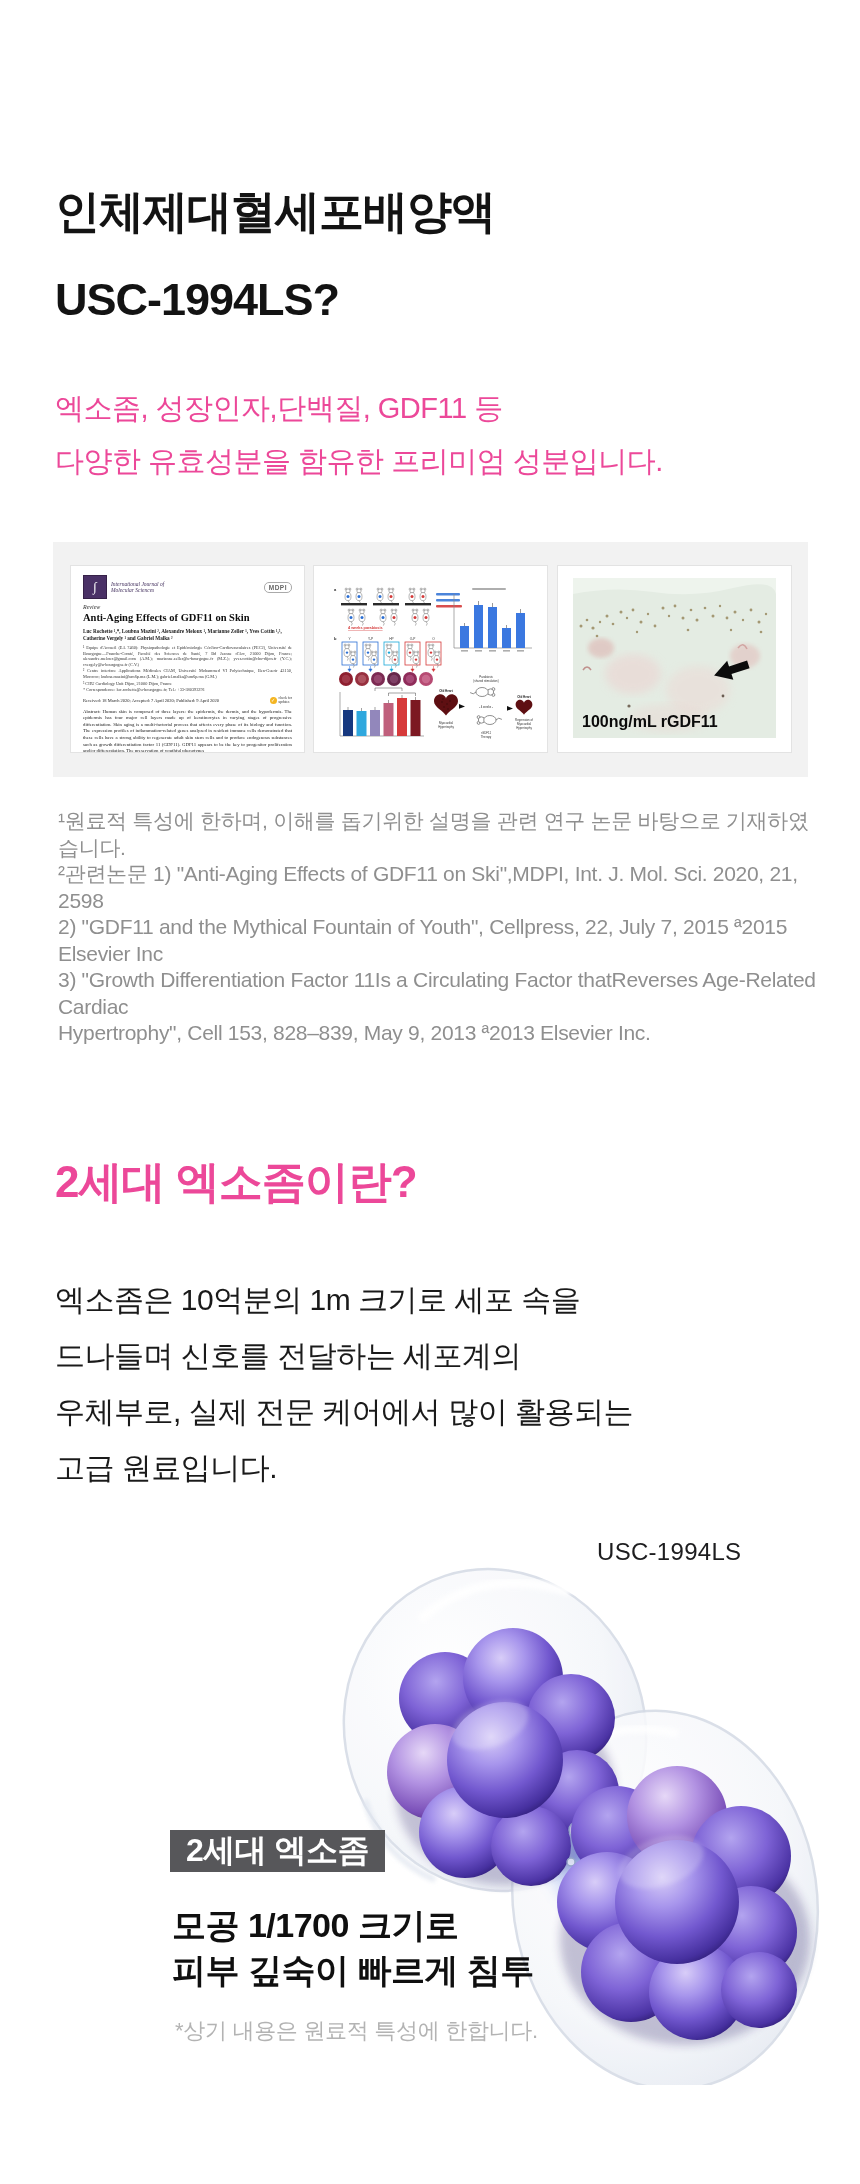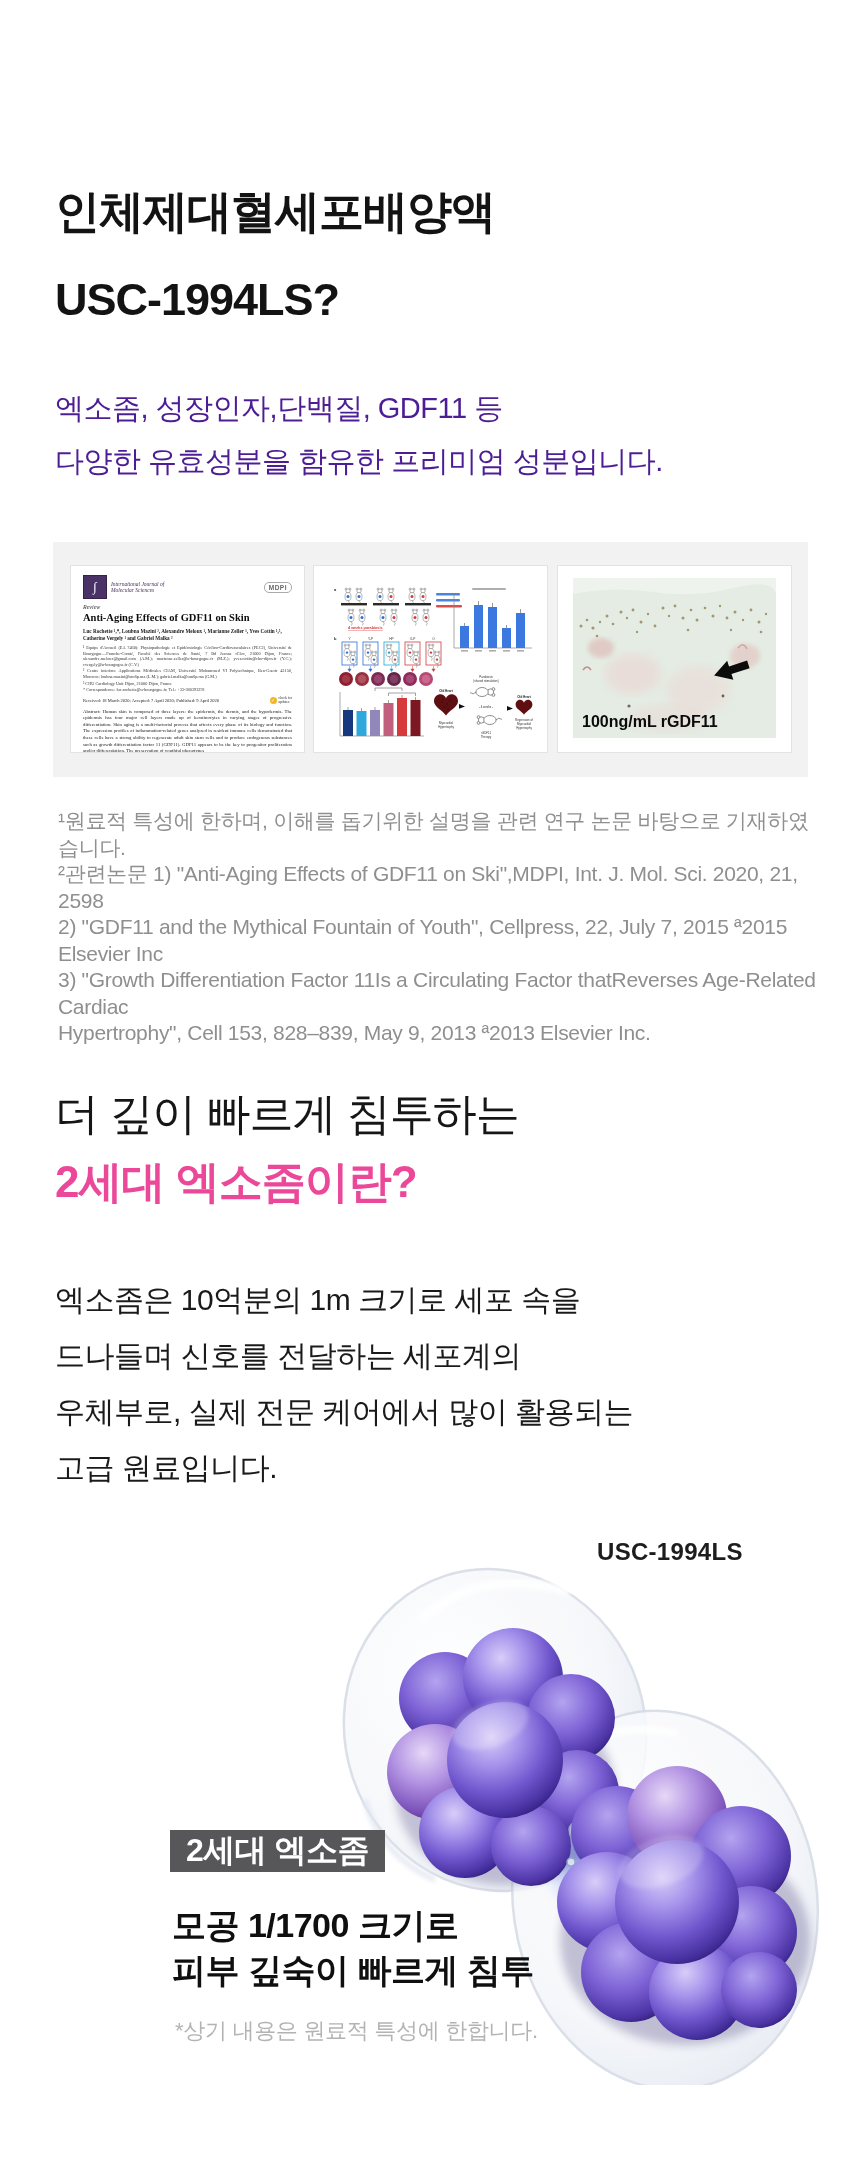--- a/index.html
+++ b/index.html
@@ -2,21 +2,21 @@
 <html><head>
 <meta charset="utf-8">
 <style>
   html,body{margin:0;padding:0;background:#fff;}
   .page{position:relative;width:860px;height:2184px;background:#fff;overflow:hidden;
         font-family:"Liberation Sans","DejaVu Sans",sans-serif;color:#111;}
   .abs{position:absolute;}
 
   
   .main-title{left:55px;top:168px;font-size:45px;line-height:88px;font-weight:800;letter-spacing:-1px;color:#131313;}
-  .sub-copy{left:55px;top:382px;font-size:29px;line-height:53px;font-weight:400;color:#4c1d95;letter-spacing:-0.5px;}
+  .sub-copy{left:55px;top:382px;font-size:29px;line-height:53px;font-weight:400;color:#ec4899;letter-spacing:-0.5px;}
 
   .evidence-panel{left:53px;top:542px;width:755px;height:235px;background:#f2f2f2;}
   .card{position:absolute;top:23px;width:235px;height:188px;background:#fff;border:1px solid #e3e3e3;
         box-sizing:border-box;overflow:hidden;}
   .card1{left:17px;}
   .card2{left:260px;}
   .card3{left:504px;}
 
   
   .paper{padding:9px 12px;font-family:"Liberation Serif","DejaVu Serif",serif;}
@@ -47,21 +47,21 @@
 
   .footnotes{left:58px;top:808px;width:760px;font-size:21px;line-height:26.5px;color:#8f8f8f;
              letter-spacing:-0.3px;font-weight:400;}
 
   
   .h2-line1{left:55px;top:1080px;font-size:44px;line-height:68px;font-weight:400;color:#161616;letter-spacing:-1px;}
   .h2-line2{left:55px;top:1148px;font-size:44px;line-height:68px;font-weight:800;color:#ec4899;letter-spacing:-1px;}
   .body-copy{left:55px;top:1272px;font-size:30px;line-height:56px;font-weight:400;color:#1a1a1a;letter-spacing:-0.5px;}
 
   .exo-art{left:325px;top:1500px;width:500px;height:585px;}
-  .exo-label{left:597px;top:1538px;font-size:24px;font-weight:700;color:#1d1d1f;letter-spacing:.3px;}
+  .exo-label{left:597px;top:1538px;font-size:24px;font-weight:400;color:#1d1d1f;letter-spacing:.3px;}
 
   .badge{left:170px;top:1830px;width:215px;height:42px;background:#57575a;color:#fff;
          display:flex;align-items:center;justify-content:center;font-size:32px;font-weight:700;letter-spacing:-0.5px;z-index:5;}
   .points{left:172px;top:1903px;font-size:34px;line-height:45px;font-weight:700;color:#0f0f0f;letter-spacing:-0.5px;z-index:5;}
   .foot2{left:175px;top:2016px;font-size:22px;line-height:30px;color:#b3b3b3;letter-spacing:-0.3px;z-index:5;}
 
   svg text{font-family:"Liberation Sans","DejaVu Sans",sans-serif;}
 </style>
 </head>
 <body>
@@ -369,21 +369,20 @@
   </div>
 
   <div class="abs footnotes">
     <div>¹원료적 특성에 한하며, 이해를 돕기위한 설명을 관련 연구 논문 바탕으로 기재하였습니다.</div>
     <div>²관련논문 1) "Anti-Aging Effects of GDF11 on Ski",MDPI, Int. J. Mol. Sci. 2020, 21, 2598</div>
     <div>2) "GDF11 and the Mythical Fountain of Youth", Cellpress, 22, July 7, 2015 ª2015 Elsevier Inc</div>
     <div>3) "Growth Differentiation Factor 11Is a Circulating Factor thatReverses Age-Related Cardiac</div>
     <div>Hypertrophy",  Cell 153, 828–839, May 9, 2013 ª2013 Elsevier Inc.</div>
   </div>
 
-  <div class="abs h2-line1">더 깊이 빠르게 침투하는</div>
   <div class="abs h2-line2">2세대 엑소좀이란?</div>
 
   <div class="abs body-copy">
     <div>엑소좀은 10억분의 1m 크기로 세포 속을</div>
     <div>드나들며 신호를 전달하는 세포계의</div>
     <div>우체부로, 실제 전문 케어에서 많이 활용되는</div>
     <div>고급 원료입니다.</div>
   </div>
 
   <svg class="abs exo-art" viewBox="0 0 500 585">

